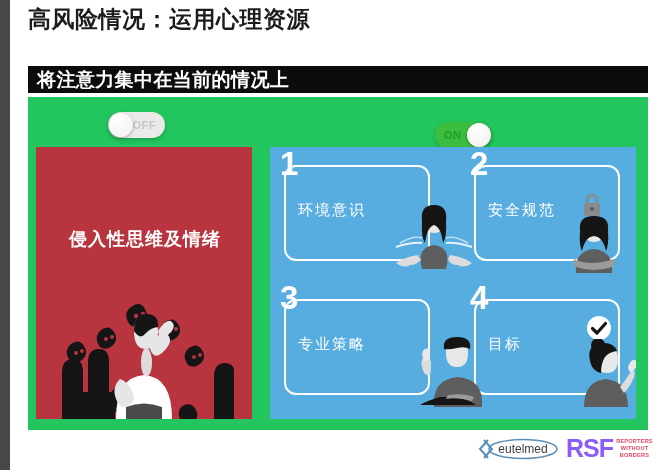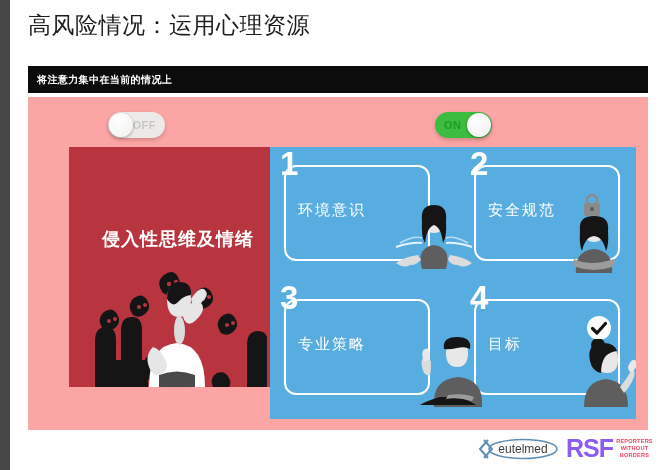--- a/index.html
+++ b/index.html
@@ -13,78 +13,77 @@
     position: relative;
     width: 665px; height: 470px;
     background: #ffffff;
   }
   .left-rail {
     position: absolute; left: 0; top: 0;
     width: 10px; height: 470px;
     background: #474747;
   }
   .slide-title {
-    position: absolute; left: 28px; top: 10px;
-    font-size: 23px; font-weight: normal;
+    position: absolute; left: 28px; top: 4px;
+    font-size: 23px; font-weight: bold;
     color: #1c1c1c; letter-spacing: .5px;
     white-space: nowrap;
   }
   .subhead-bar {
     position: absolute; left: 28px; top: 66px;
     width: 620px; height: 27px;
     background: #0c0c0c;
     display: flex; align-items: center;
   }
   .subhead-text {
-    color: #ffffff; font-size: 10px; font-weight: bold;
+    color: #ffffff; font-size: 19px; font-weight: bold;
     margin-left: 9px; letter-spacing: .4px;
   }
   .stage {
     position: absolute; left: 28px; top: 97px;
     width: 620px; height: 333px;
-    background: #fca5a5;
+    background: #22c55e;
   }
   
   .toggle {
     position: absolute; width: 57px; height: 26px;
     border-radius: 14px;
     box-shadow: 0 2px 4px rgba(0,0,0,.18);
     display: flex; align-items: center;
   }
   .toggle.off {
     left: 80px; top: 15px;
     background: #eceae8;
     justify-content: flex-end;
   }
   .toggle.on {
-    left: 407px; top: 15px;
+    left: 407px; top: 25px;
     background: #3cbd3f;
     justify-content: flex-start;
   }
   .toggle .label {
     font-size: 11px; font-weight: bold; letter-spacing: .5px;
   }
   .toggle.off .label { color: #c9c7c5; margin-right: 9px; }
   .toggle.on .label { color: #1f9e22; margin-left: 9px; }
   .knob {
     position: absolute; top: 1px;
     width: 24px; height: 24px; border-radius: 50%;
     background: radial-gradient(circle at 35% 30%, #ffffff, #f0efee);
     box-shadow: 0 1px 3px rgba(0,0,0,.35);
   }
   .toggle.off .knob { left: 1px; }
   .toggle.on .knob { left: 32px; }
 
   
   .red-panel {
     position: absolute; left: 8px; top: 50px;
-    width: 216px; height: 240px;
+    width: 216px; height: 272px;
     background: #b8343f;
     overflow: hidden;
-    margin-left: 33px;
   }
   .red-title {
     position: absolute; left: 14px; top: 80px;
     width: 190px;
     color: #ffffff; font-size: 18px; font-weight: bold;
     letter-spacing: 1px; text-align: center;
   }
   .red-sub {
     position: absolute; left: 10px; top: 110px;
     width: 196px;

